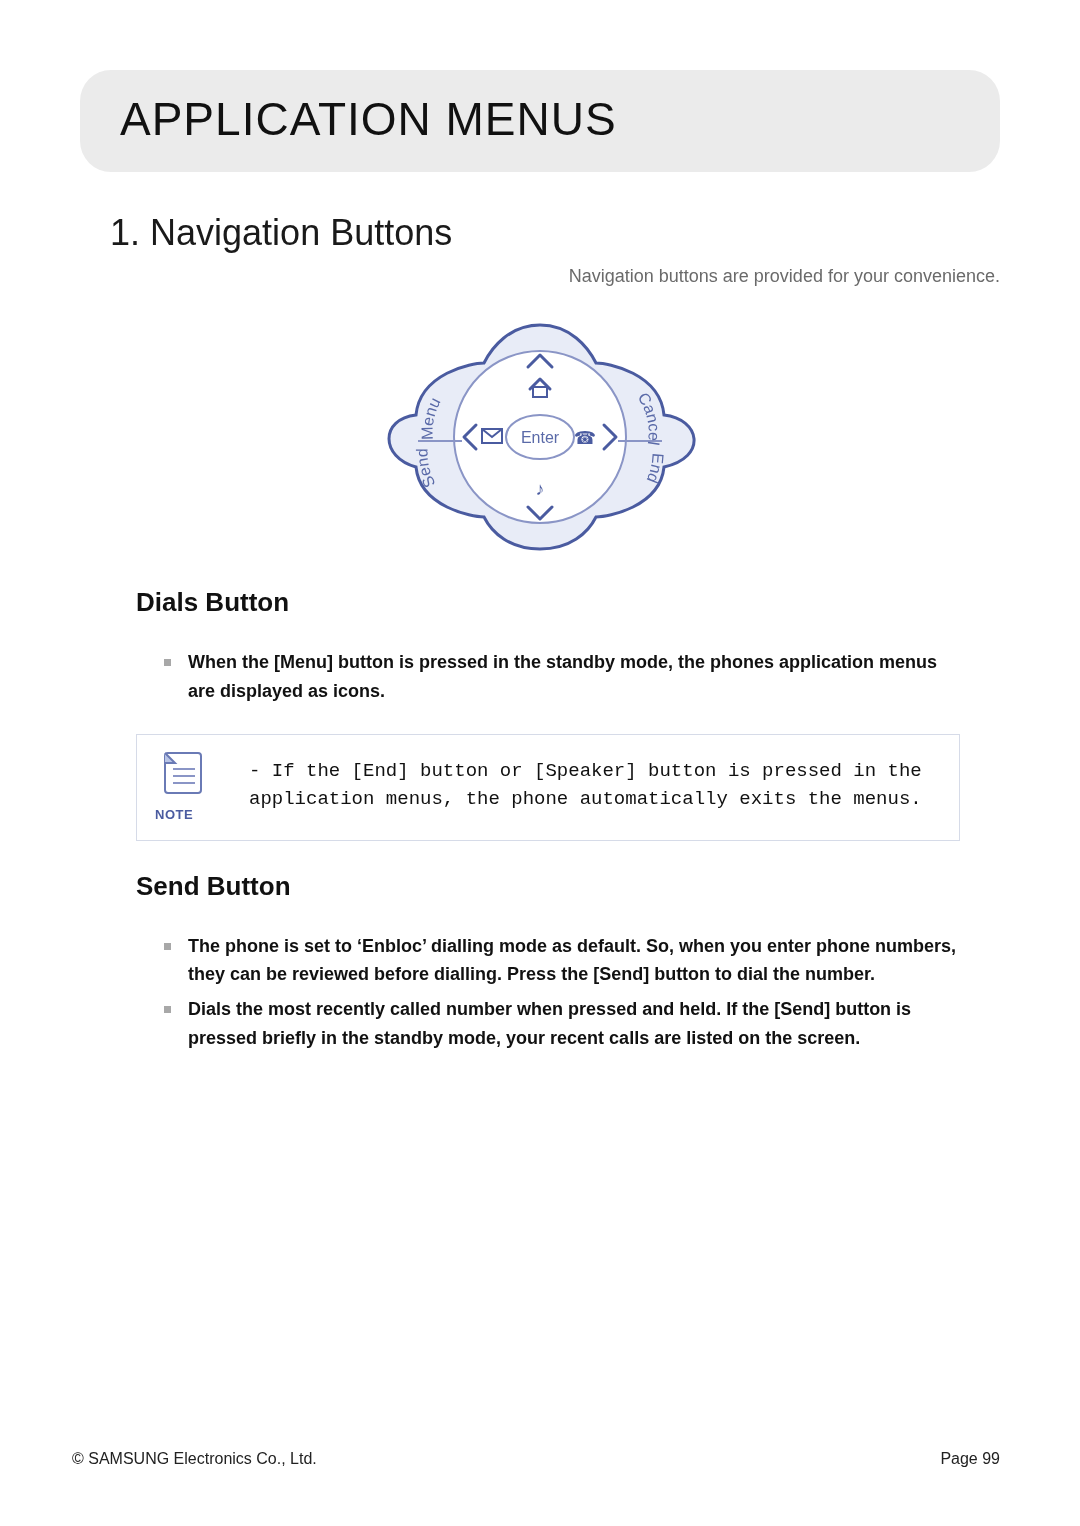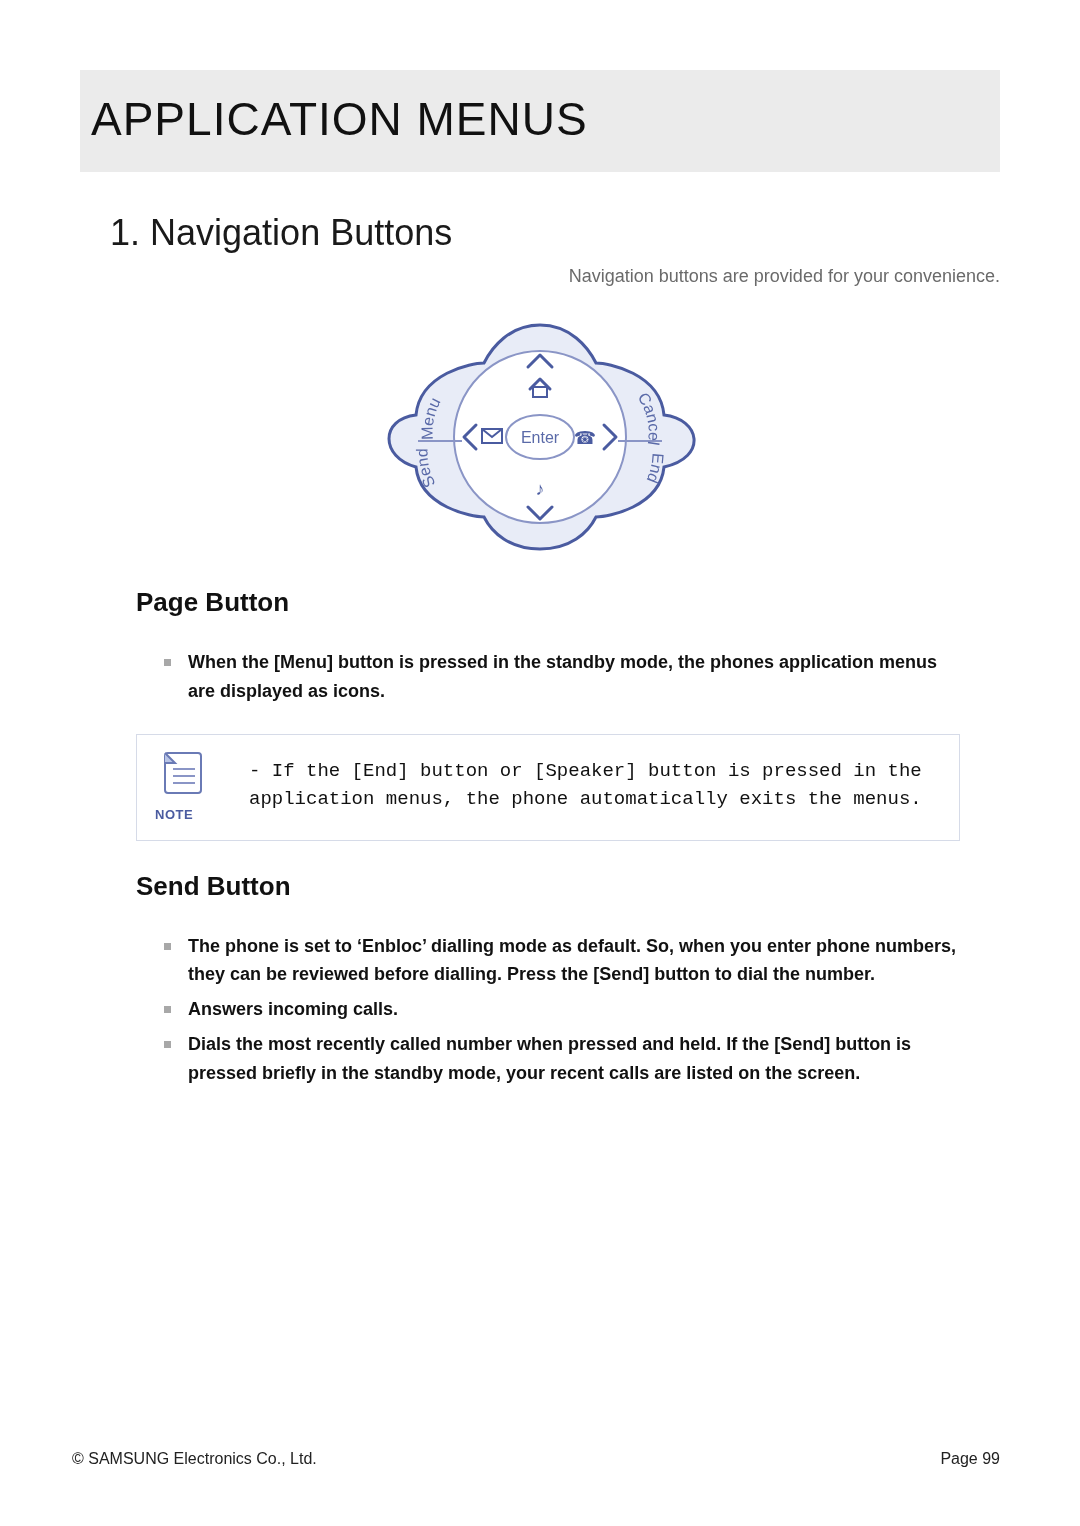--- a/index.html
+++ b/index.html
@@ -1,22 +1,23 @@
 <!DOCTYPE html>
 <html><head>
 <meta charset="utf-8">
 <style>
   * { box-sizing: border-box; margin: 0; padding: 0; }
   html, body { width: 1080px; height: 1526px; background: #fff; font-family: Arial, Helvetica, sans-serif; color: #000; }
   .page { position: relative; width: 1080px; height: 1526px; padding: 70px 80px 60px 80px; }
 
   .title-block {
     background: #ebebeb;
-    padding: 22px 28px 26px 11px;
+    padding: 22px 28px 26px 40px;
     margin-bottom: 40px;
+    border-radius: 31px;
   }
   .title-block h1 {
     font-weight: 400;
     font-size: 46px;
     letter-spacing: 1px;
     color: #111;
   }
 
   .section-heading {
     font-size: 36px;
@@ -168,21 +169,21 @@
       <line x1="58" y1="124" x2="102" y2="124" stroke="#8a95c6" stroke-width="2"></line>
       <line x1="258" y1="124" x2="302" y2="124" stroke="#8a95c6" stroke-width="2"></line>
 
       <text class="nav-label"><textPath href="#p-ul" startOffset="50%" text-anchor="middle">Menu</textPath></text>
       <text class="nav-label"><textPath href="#p-ll" startOffset="50%" text-anchor="middle">Send</textPath></text>
       <text class="nav-label"><textPath href="#p-ur" startOffset="50%" text-anchor="middle">Cancel</textPath></text>
       <text class="nav-label"><textPath href="#p-lr" startOffset="50%" text-anchor="middle">End</textPath></text>
     </svg>
   </div>
 
-  <h3 class="subheading">Page Button</h3>
+  <h3 class="subheading">Dials Button</h3>
   <ul class="bullets">
     <li>When the [Menu] button is pressed in the standby mode, the phones application menus are displayed as icons.</li>
   </ul>
 
   <div class="note-box">
     <div class="note-icon-col">
       <svg width="56" height="50" viewBox="0 0 56 50">
         <rect x="10" y="4" width="36" height="40" rx="3" fill="#fff" stroke="#6a7ab5" stroke-width="2"></rect>
         <polyline points="10,4 20,14 10,14" fill="#b8c4e6" stroke="#6a7ab5" stroke-width="2"></polyline>
         <line x1="18" y1="20" x2="40" y2="20" stroke="#8a95c6" stroke-width="2"></line>
@@ -190,21 +191,20 @@
         <line x1="18" y1="34" x2="40" y2="34" stroke="#8a95c6" stroke-width="2"></line>
       </svg>
       <div class="note-label">NOTE</div>
     </div>
     <div class="note-text">- If the [End] button or [Speaker] button is pressed in the application menus, the phone automatically exits the menus.</div>
   </div>
 
   <h3 class="subheading">Send Button</h3>
   <ul class="bullets">
     <li>The phone is set to ‘Enbloc’ dialling mode as default. So, when you enter phone numbers, they can be reviewed before dialling. Press the [Send] button to dial the number.</li>
-    <li>Answers incoming calls.</li>
     <li>Dials the most recently called number when pressed and held. If the [Send] button is pressed briefly in the standby mode, your recent calls are listed on the screen.</li>
   </ul>
 
   <div class="footer">
     <span>© SAMSUNG Electronics Co., Ltd.</span>
     <span>Page 99</span>
   </div>
 </div>
 
 </body></html>

